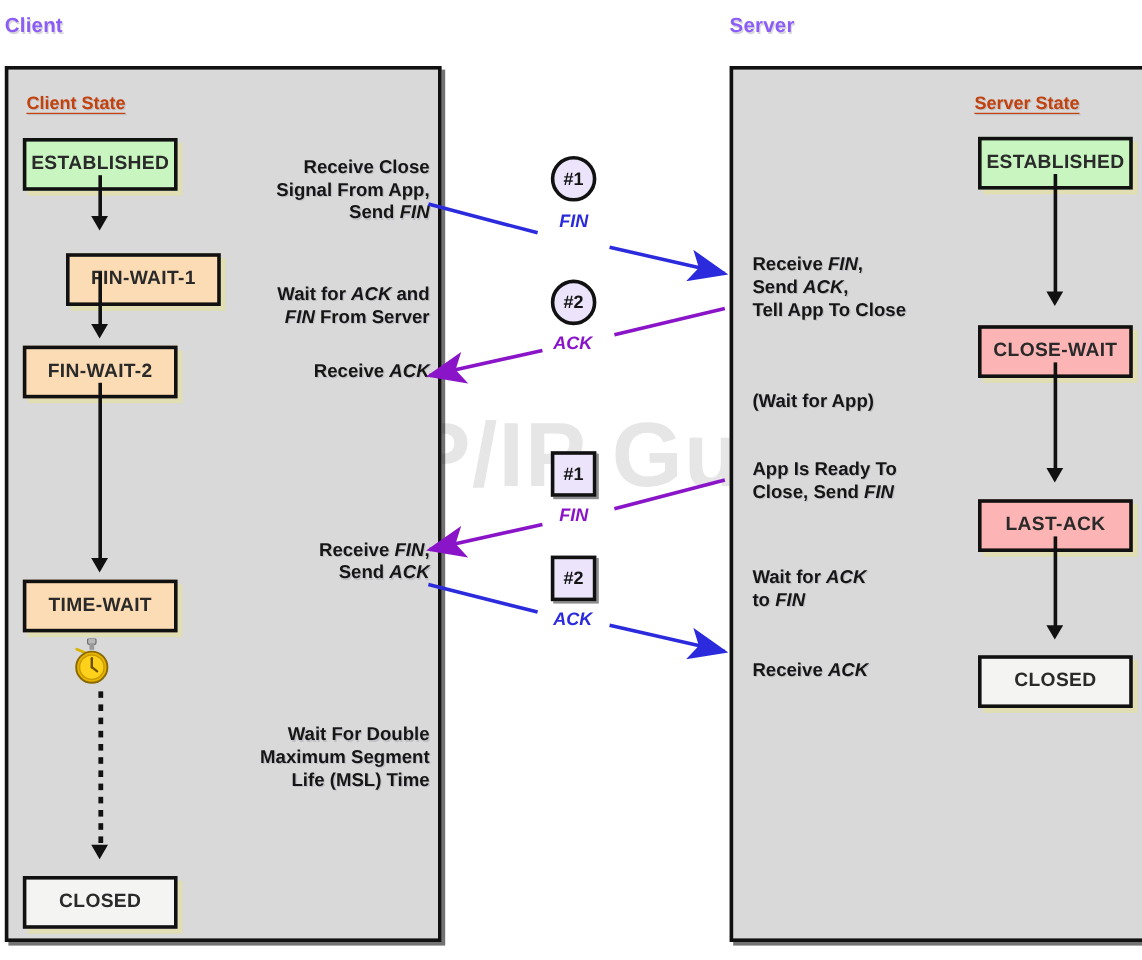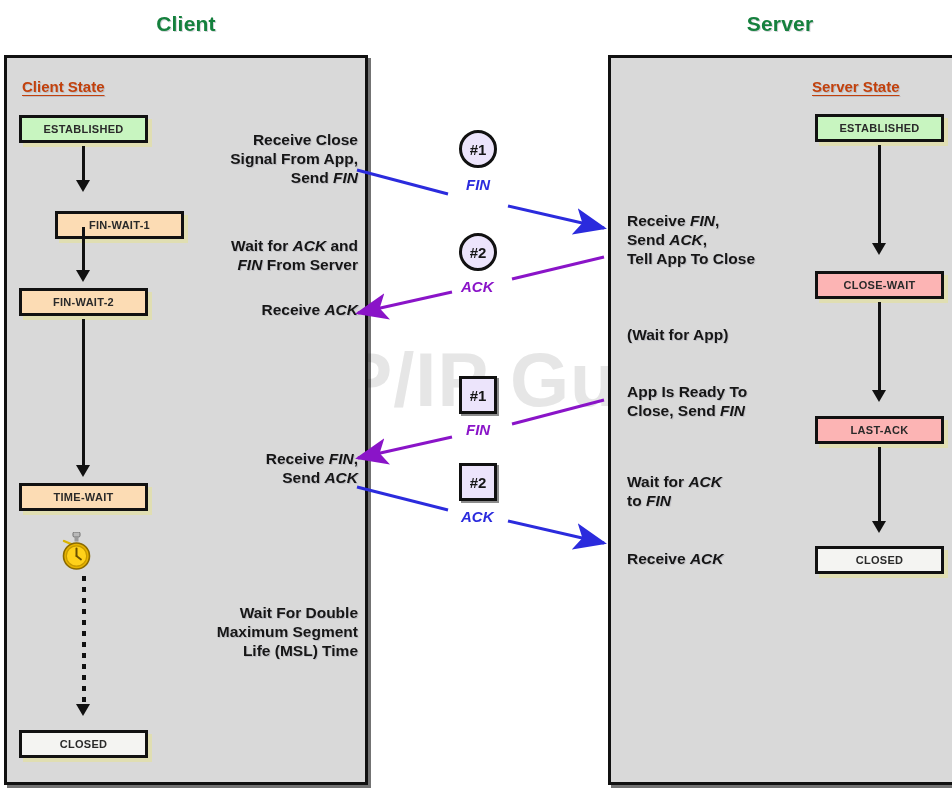--- a/index.html
+++ b/index.html
@@ -9,24 +9,24 @@
   }
   #stage{
     position:relative;
     width:952px;height:800px;
     background:#ffffff;
     overflow:hidden;
   }
   
   .panel-title{
     position:absolute;
-    font-size:21px;
-    font-weight:bold;
-    color:#15803d;
-    text-align:center;
+    font-size:17px;
+    font-weight:bold;
+    color:#8b5cf6;
+    text-align:left;
     letter-spacing:.2px;
     text-shadow:1px 1px 0 rgba(180,180,190,.55);
   }
   #client-title{ left:4px;  top:12px; width:364px; }
   #server-title{ left:608px;top:12px; width:344px; }
 
   
   .panel{
     position:absolute;
     background:#d9d9d9;
@@ -47,25 +47,25 @@
     text-underline-offset:3px;
     text-shadow:1px 1px 0 rgba(170,170,180,.6);
     white-space:nowrap;
   }
   #client-state-head{ left:22px; top:78px; }
   #server-state-head{ left:812px; top:78px; }
 
   
   .state-box{
     position:absolute;
-    height:28px;
+    height:44px;
     border:3px solid #111111;
     box-sizing:border-box;
     display:flex;align-items:center;justify-content:center;
-    font-size:11px;
+    font-size:16px;
     font-weight:bold;
     color:#2a2a2a;
     letter-spacing:.3px;
     white-space:nowrap;
     box-shadow:4px 4px 0 rgba(225,222,170,.85);
   }
   .sb-green{ background:#c8f5c0; }
   .sb-orange{background:#fcdcb4; }
   .sb-pink{  background:#fcb4b4; }
   .sb-white{ background:#f4f4f2; }

